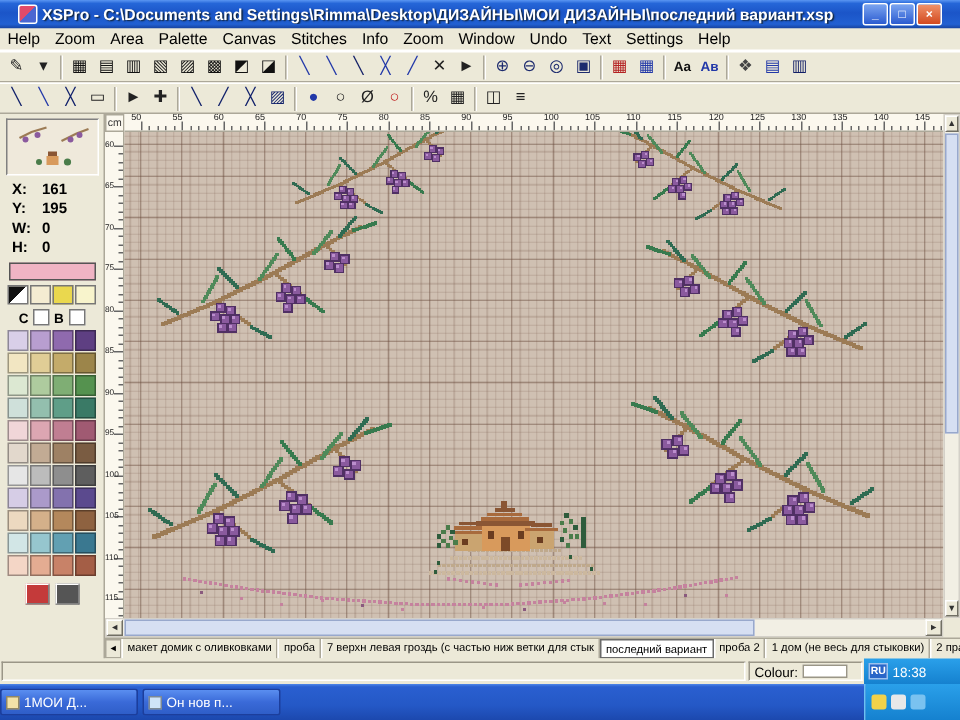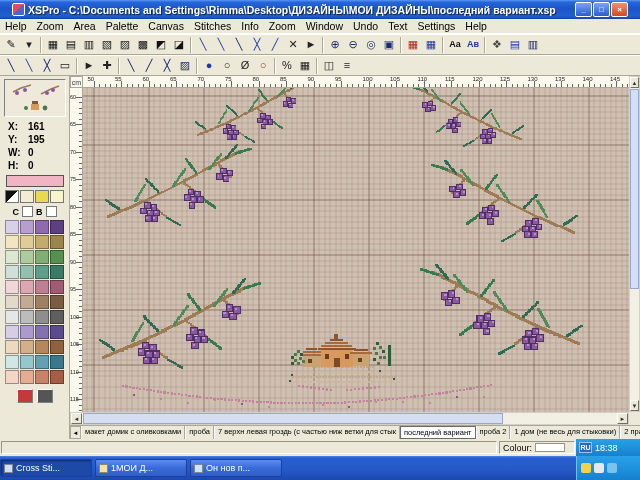--- a/index.html
+++ b/index.html
@@ -2426,24 +2426,20 @@
     <span id="colour-box"></span>
   </div>
   <div id="tray-top">
     <span class="lang">RU</span>
     <span class="time">18:38</span>
   </div>
 </div>
 
 <div id="taskbar" class="abs">
   <div id="tasks">
-      <span class="task active">
-        <span class="ticn" style="background: rgb(212, 223, 246);"></span>
-        <span>Cross Sti...</span>
-      </span>
       <span class="task">
         <span class="ticn" style="background: rgb(242, 226, 168);"></span>
         <span>1МОИ Д...</span>
       </span>
       <span class="task">
         <span class="ticn" style="background: rgb(207, 228, 248);"></span>
         <span>Он нов п...</span>
       </span>
     </div>
   <div id="tray-bottom">

